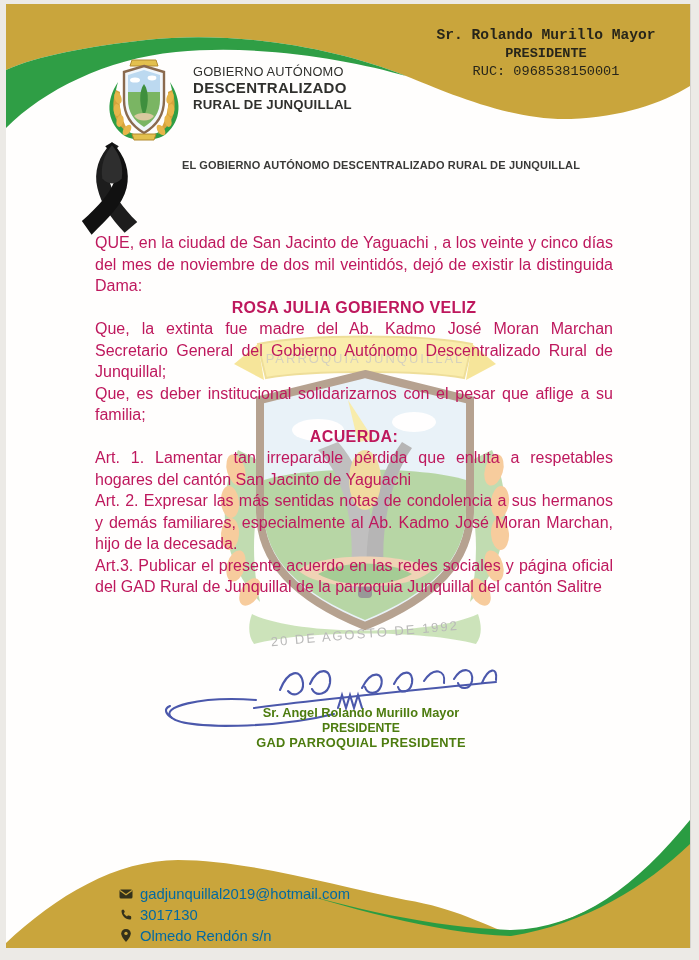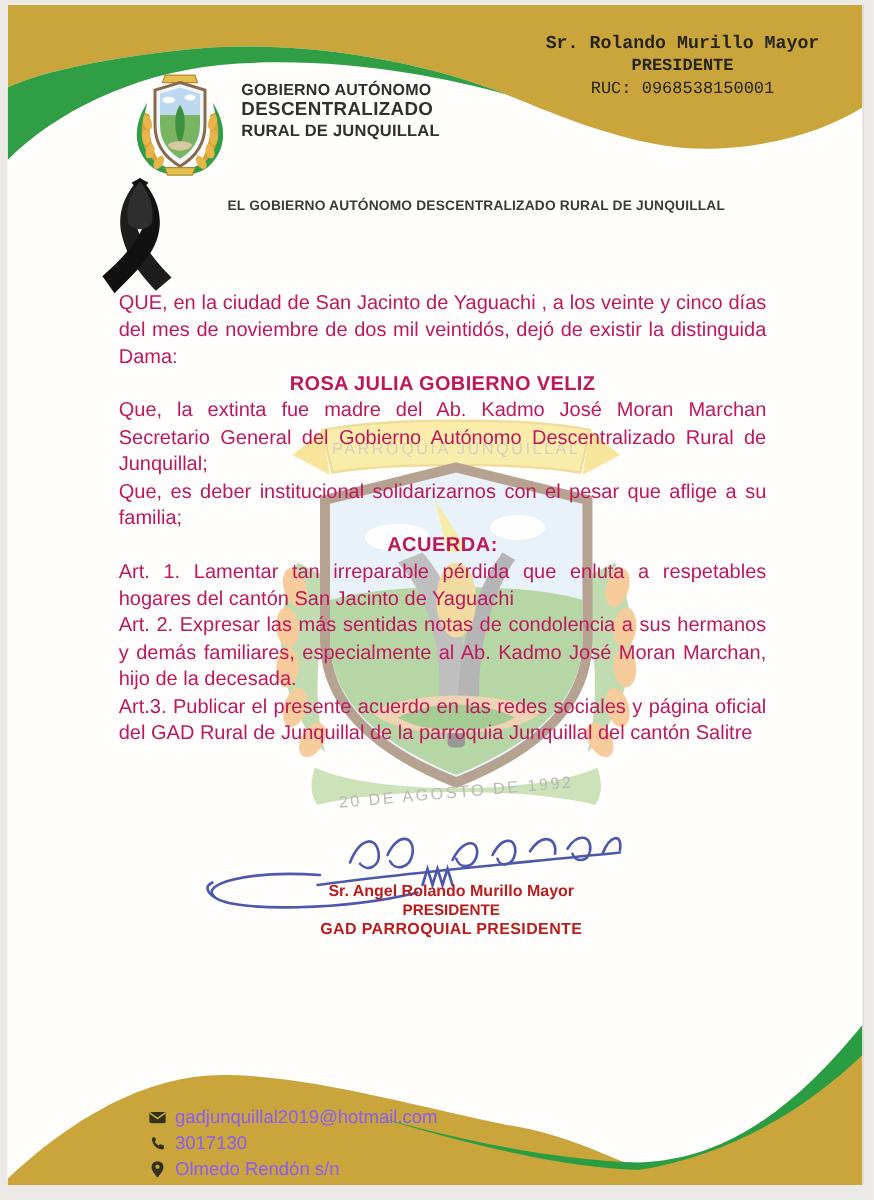--- a/index.html
+++ b/index.html
@@ -9,21 +9,21 @@
     font-family:"Liberation Sans", sans-serif;
   }
   .page{
     position:absolute;left:6px;top:4px;width:684px;height:944px;
     background:#fffefd;border-right:1px solid #d6d4d0;overflow:hidden;
   }
   .abs{position:absolute;}
   svg{display:block;}
   
   .org-block{left:187px;top:60px;color:#30302d;line-height:1.18;z-index:3;}
-  .org-l1{font-size:12.8px;font-weight:bold;letter-spacing:.2px;}
+  .org-l1{font-size:12.8px;font-weight:normal;letter-spacing:.2px;}
   .org-l2{font-size:15px;font-weight:bold;letter-spacing:.3px;}
   .org-l3{font-size:13.2px;font-weight:bold;letter-spacing:.2px;}
   .president-block{left:415px;top:22px;width:250px;text-align:center;color:#27251a;z-index:3;font-family:Liberation Mono, monospace;}
   .president-name{font-size:14.6px;font-weight:bold;line-height:19px;}
   .president-role{font-size:13.6px;font-weight:bold;line-height:18px;}
   .president-ruc{font-size:13.6px;font-weight:500;line-height:18px;}
   
   .doc-title{left:134px;top:153px;width:482px;font-size:11px;font-weight:bold;
     color:#3a3a38;letter-spacing:.15px;line-height:16px;z-index:3;text-align:center;}
   .body-text{left:89px;top:228px;width:518px;font-size:16px;line-height:21.5px;
@@ -31,27 +31,27 @@
   .body-text p{margin:0;}
   .p-que{margin-bottom:2px;}
   .deceased{margin:4px 0 8px 0;text-align:center;font-weight:bold;letter-spacing:.3px;}
   .p-madre{margin-bottom:6px;}
   .p-deber{margin-bottom:0;}
   .acuerda{margin:20px 0 14px 0;text-align:center;font-weight:bold;letter-spacing:.4px;}
   .article{margin-bottom:9px;}
   .closing{margin-top:14px;}
   
   .sig-svg{left:152px;top:654px;z-index:3;}
-  .sig-block{left:193px;top:702px;width:324px;text-align:center;color:#b91c1c;z-index:4;}
+  .sig-block{left:193px;top:702px;width:324px;text-align:center;color:#4d7c0f;z-index:4;}
   .sig-name{font-size:12.8px;font-weight:bold;line-height:14.5px;}
   .sig-role{font-size:12.2px;font-weight:bold;line-height:14px;}
   .sig-org{font-size:12.8px;font-weight:bold;line-height:15px;letter-spacing:.3px;}
   
   .footer-svg{left:0;top:812px;z-index:1;}
-  .contact-block{left:112px;top:879px;z-index:3;color:#8b5cf6;font-size:14.8px;font-weight:500;}
+  .contact-block{left:112px;top:879px;z-index:3;color:#0369a1;font-size:14.8px;font-weight:500;}
   .contact-line{display:flex;align-items:center;height:21px;}
   .contact-line .ic{width:15px;margin-right:7px;display:flex;justify-content:center;}
   
   .header-svg{left:0;top:0;z-index:1;}
   .logo{left:96px;top:50px;z-index:3;}
   .ribbon{left:72px;top:134px;z-index:3;}
   .watermark{left:192px;top:326px;z-index:0;opacity:.62;}
 </style>
 </head>
 <body>

